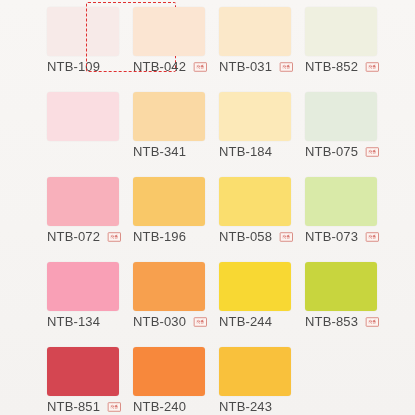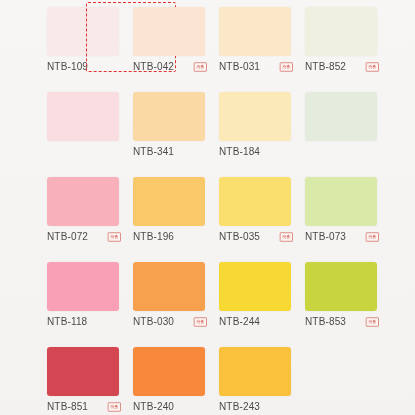--- a/index.html
+++ b/index.html
@@ -45,21 +45,21 @@
     box-shadow: 0 0 0 0.5px rgba(0,0,0,0.03);
   }
   .swatch-meta {
     display: flex;
     align-items: center;
     margin-top: 5px;
     height: 12px;
     width: 78px;
   }
   .swatch-code {
-    font-size: 10px;
+    font-size: 13px;
     color: #4a4a4a;
     letter-spacing: 0.15px;
     white-space: nowrap;
     line-height: 12px;
   }
   .swatch-badge {
     margin-left: auto;
     margin-right: 4px;
     font-size: 4px;
     line-height: 6px;
@@ -131,56 +131,60 @@
           </div>
         </div>
         <div class="swatch-cell">
           <div class="swatch-chip" style="background: rgb(252, 233, 184);"></div>
           <div class="swatch-meta">
             <span class="swatch-code">NTB-184</span>
           </div>
         </div>
         <div class="swatch-cell">
           <div class="swatch-chip" style="background: rgb(228, 236, 221);"></div>
+          <div class="swatch-meta">
+            <span class="swatch-code">NTB-075</span>
+            <span class="swatch-badge">廃番</span>
+          </div>
         </div>
       </div>
       <div class="swatch-row">
         <div class="swatch-cell">
           <div class="swatch-chip" style="background: rgb(248, 176, 187);"></div>
           <div class="swatch-meta">
             <span class="swatch-code">NTB-072</span>
             <span class="swatch-badge">廃番</span>
           </div>
         </div>
         <div class="swatch-cell">
           <div class="swatch-chip" style="background: rgb(249, 200, 104);"></div>
           <div class="swatch-meta">
             <span class="swatch-code">NTB-196</span>
           </div>
         </div>
         <div class="swatch-cell">
           <div class="swatch-chip" style="background: rgb(250, 222, 110);"></div>
           <div class="swatch-meta">
-            <span class="swatch-code">NTB-035</span>
+            <span class="swatch-code">NTB-058</span>
             <span class="swatch-badge">廃番</span>
           </div>
         </div>
         <div class="swatch-cell">
           <div class="swatch-chip" style="background: rgb(217, 234, 168);"></div>
           <div class="swatch-meta">
             <span class="swatch-code">NTB-073</span>
             <span class="swatch-badge">廃番</span>
           </div>
         </div>
       </div>
       <div class="swatch-row">
         <div class="swatch-cell">
           <div class="swatch-chip" style="background: rgb(249, 160, 182);"></div>
           <div class="swatch-meta">
-            <span class="swatch-code">NTB-118</span>
+            <span class="swatch-code">NTB-134</span>
           </div>
         </div>
         <div class="swatch-cell">
           <div class="swatch-chip" style="background: rgb(247, 160, 78);"></div>
           <div class="swatch-meta">
             <span class="swatch-code">NTB-030</span>
             <span class="swatch-badge">廃番</span>
           </div>
         </div>
         <div class="swatch-cell">

